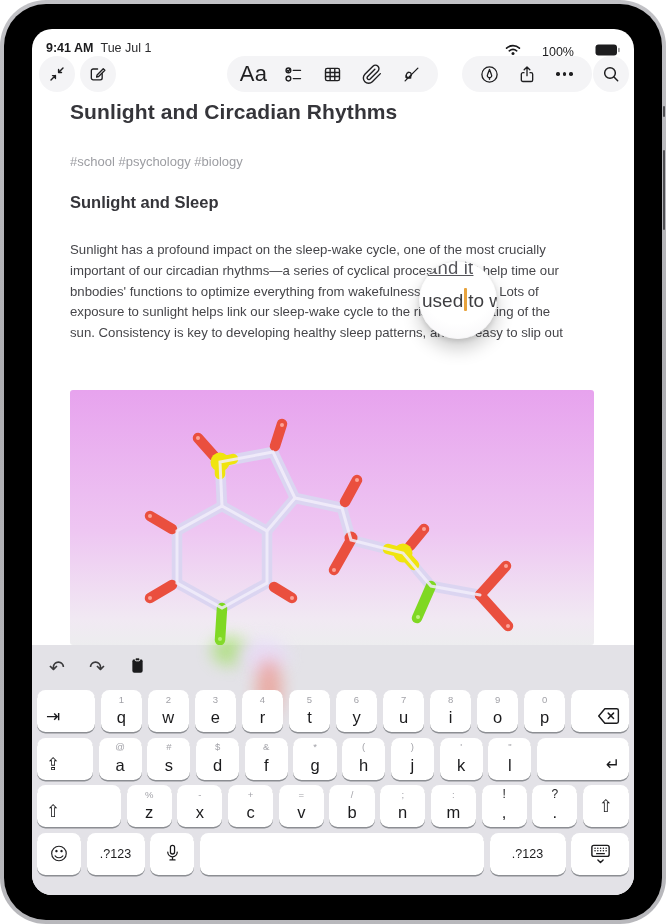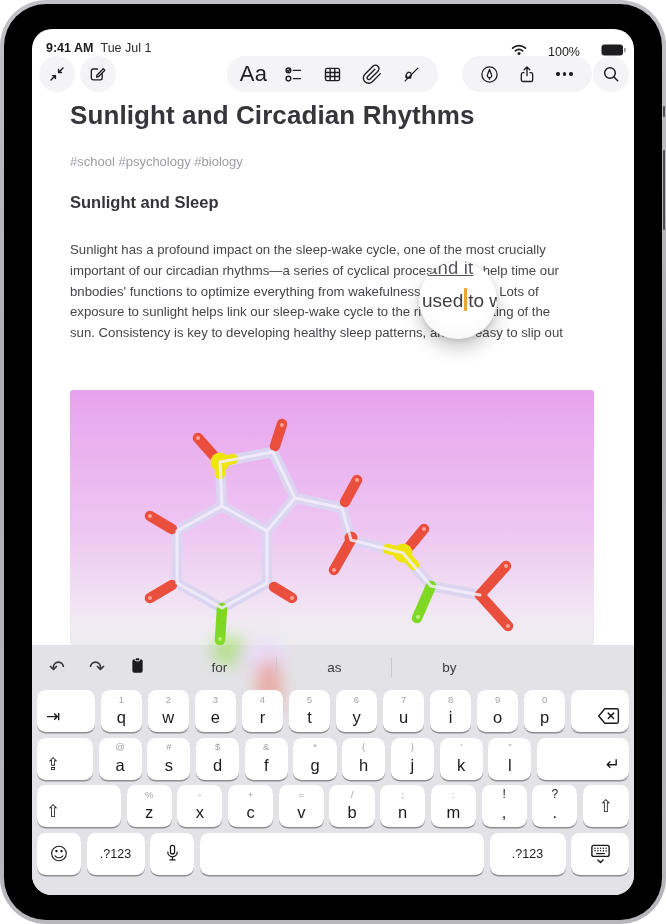--- a/index.html
+++ b/index.html
@@ -8,42 +8,42 @@
 
   
   .device{position:absolute;inset:0;border-radius:46px;
     background:linear-gradient(180deg,#c2c2c6,#aeaeb2 40%,#b8b8bc);}
   .bezel{position:absolute;inset:4px;border-radius:42px;background:#000;}
   .screen{position:absolute;left:32px;right:32px;top:29px;bottom:29px;border-radius:20px;
     background:#fff;overflow:hidden;}
   .side-btn{position:absolute;right:1px;width:2.5px;background:#505054;border-radius:2px;}
 
   
-  .status-bar{position:absolute;top:10px;left:14px;right:8px;height:18px;
+  .status-bar{position:absolute;top:10px;left:14px;right:14px;height:18px;
     display:flex;justify-content:space-between;align-items:center;font-size:12.5px;color:#1b1b1d;}
   .sb-left{display:flex;gap:7px;align-items:center;}
   .sb-time{font-weight:700;}
   .sb-date{font-weight:400;color:#2c2c2e;}
   .sb-right{display:flex;gap:21px;align-items:flex-end;margin-top:6px;}
   .sb-batt-label{font-weight:400;}
 
   
   .toolbar{position:absolute;top:27px;left:0;right:0;height:36px;}
   .tb-circle{position:absolute;top:0;width:36px;height:36px;border-radius:50%;
     background:#f4f4f6;display:flex;align-items:center;justify-content:center;}
   .tb-pill{position:absolute;top:0;height:36px;border-radius:18px;background:#f4f4f6;
     display:flex;align-items:center;justify-content:space-between;}
   .tb-icon{width:23px;height:23px;display:flex;align-items:center;justify-content:center;}
   .tb-icon svg{display:block;}
   .aa-label{font-size:22px;font-weight:500;color:#1f1f21;letter-spacing:.3px;}
   .more-dots{display:flex;gap:3.2px;}
   .more-dots i{width:3.4px;height:3.4px;border-radius:50%;background:#1f1f21;}
 
   
-  .note-title{position:absolute;left:38px;top:71px;font-size:26px;font-weight:700;color:#35353a;letter-spacing:.1px;}
+  .note-title{position:absolute;left:38px;top:71px;font-size:21px;font-weight:700;color:#35353a;letter-spacing:.1px;}
   .note-tags{position:absolute;left:38px;top:125px;font-size:13px;color:#9c9da2;text-align:right;}
   .note-heading{position:absolute;left:38px;top:164px;font-size:16.5px;font-weight:700;color:#35353a;}
   .note-body{position:absolute;left:38px;top:211px;width:530px;font-size:13.2px;color:#46464a;
     line-height:20.8px;}
   .note-body div{white-space:nowrap;}
   .caret{display:inline-block;width:2.5px;height:15px;background:#e8a33d;vertical-align:-2.5px;margin:0 .5px;border-radius:1px;}
 
   
   .molecule{position:absolute;left:38px;top:361px;width:524px;height:255px;border-radius:3px;overflow:hidden;}
 
@@ -307,25 +307,20 @@
           <div class="edit-btn">
               <span class="edit-glyph">↷</span>
             </div>
           <div class="edit-btn">
             <span><svg width="19" height="21" viewBox="0 0 24 24">
                   <rect x="5.5" y="4" width="13" height="17" rx="2.5" fill="#1b1b1d"></rect>
                   <rect x="9" y="2.3" width="6" height="3.8" rx="1.3" fill="#1b1b1d" stroke="#fff" stroke-width="1.2"></rect>
                 </svg></span>
           </div>
         </div>
-        <div class="sugg-zones" id="sugg-zones">
-            <div class="sugg">for</div>
-            <div class="sugg">as</div>
-            <div class="sugg">by</div>
-          </div>
       </div>
 
       <div class="kb-rows" id="kb-rows">
           <div class="kb-row">
             <div class="key sp al-left" style="flex: 0 0 58px;">
               <span class="g">⇥</span>
             </div>
             <div class="key" style="flex: 1 1 0px;">
               <span class="sub">1</span>
               <span class="main">q</span>

